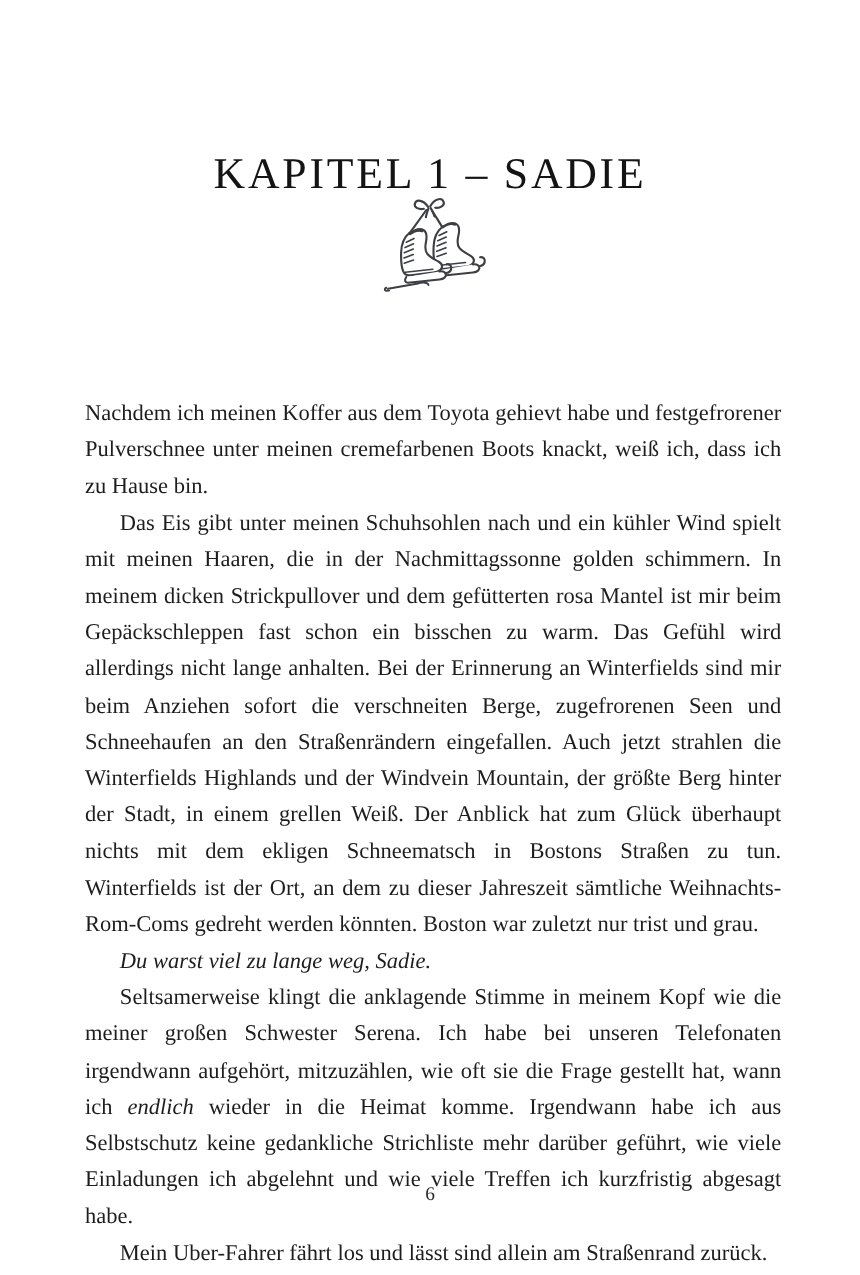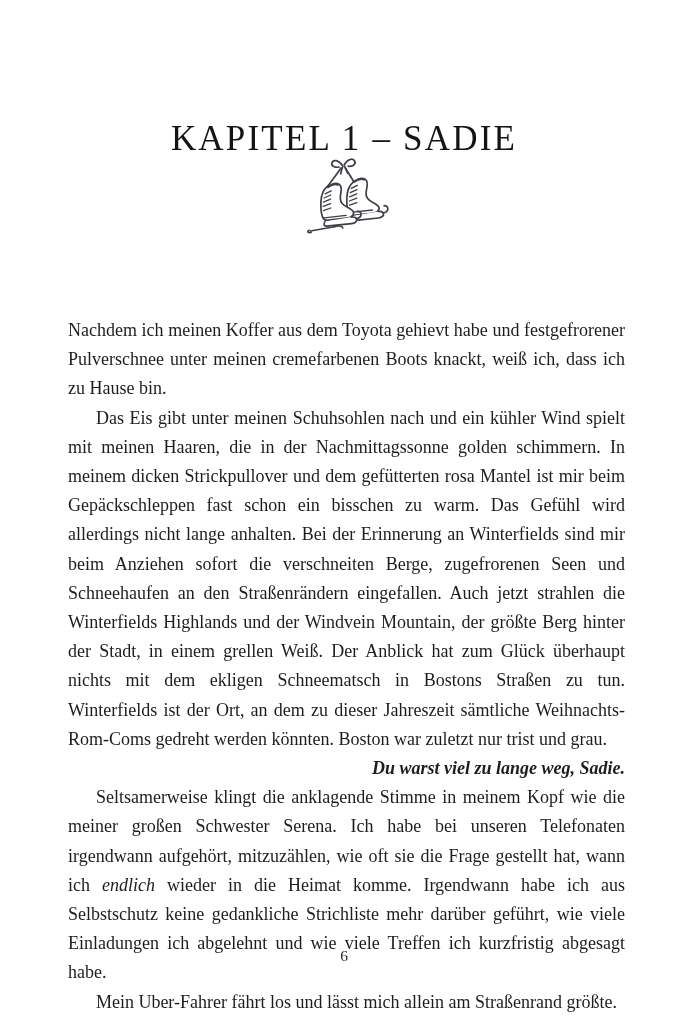--- a/index.html
+++ b/index.html
@@ -76,22 +76,21 @@
   }
   .body-block p + p {
     text-indent: 1.55em;
   }
   .body-block p.last-line-left {
     text-align-last: left;
   }
   .body-block p.italic-line {
     font-style: italic;
     text-indent: 1.55em;
-    text-align: right;
-    font-weight: bold;
+    text-align: left;
   }
   .body-block em {
   }
 
   
   .folio {
     position: absolute;
     top: 946px;
     left: 0;
     width: 688px;
@@ -169,18 +168,18 @@
 
   <div class="body-block">
     <p class="last-line-left">Nachdem ich meinen Koffer aus dem Toyota gehievt habe und festgefrorener Pulverschnee unter meinen cremefarbenen Boots knackt, weiß ich, dass ich zu Hause bin.</p>
 
     <p class="last-line-left">Das Eis gibt unter meinen Schuhsohlen nach und ein kühler Wind spielt mit meinen Haaren, die in der Nachmittagssonne golden schimmern. In meinem dicken Strickpullover und dem gefütterten rosa Mantel ist mir beim Gepäckschleppen fast schon ein bisschen zu warm. Das Gefühl wird allerdings nicht lange anhalten. Bei der Erinnerung an Winterfields sind mir beim Anziehen sofort die verschneiten Berge, zugefrorenen Seen und Schneehaufen an den Straßenrändern eingefallen. Auch jetzt strahlen die Winterfields Highlands und der Windvein Mountain, der größte Berg hinter der Stadt, in einem grellen Weiß. Der Anblick hat zum Glück überhaupt nichts mit dem ekligen Schneematsch in Bostons Straßen zu tun. Winterfields ist der Ort, an dem zu dieser Jahreszeit sämtliche Weihnachts-Rom-Coms gedreht werden könnten. Boston war zuletzt nur trist und grau.</p>
 
     <p class="italic-line">Du warst viel zu lange weg, Sadie.</p>
 
     <p class="last-line-left"><span>Seltsamerweise klingt die anklagende Stimme in meinem Kopf wie die meiner großen Schwester Serena. Ich habe bei unseren Telefonaten irgendwann aufgehört, mitzuzählen, wie oft sie die Frage gestellt hat, wann ich </span><em>endlich</em><span> wieder in die Heimat komme. Irgendwann habe ich aus Selbstschutz keine gedankliche Strichliste mehr darüber geführt, wie viele Einladungen ich abgelehnt und wie viele Treffen ich kurzfristig abgesagt habe.</span></p>
 
-    <p class="last-line-left">Mein Uber-Fahrer fährt los und lässt mich allein am Straßenrand größte.</p>
+    <p class="last-line-left">Mein Uber-Fahrer fährt los und lässt sind allein am Straßenrand zurück.</p>
   </div>
 
   <div class="folio">6</div>
 
 </div>
 
 </body></html>

